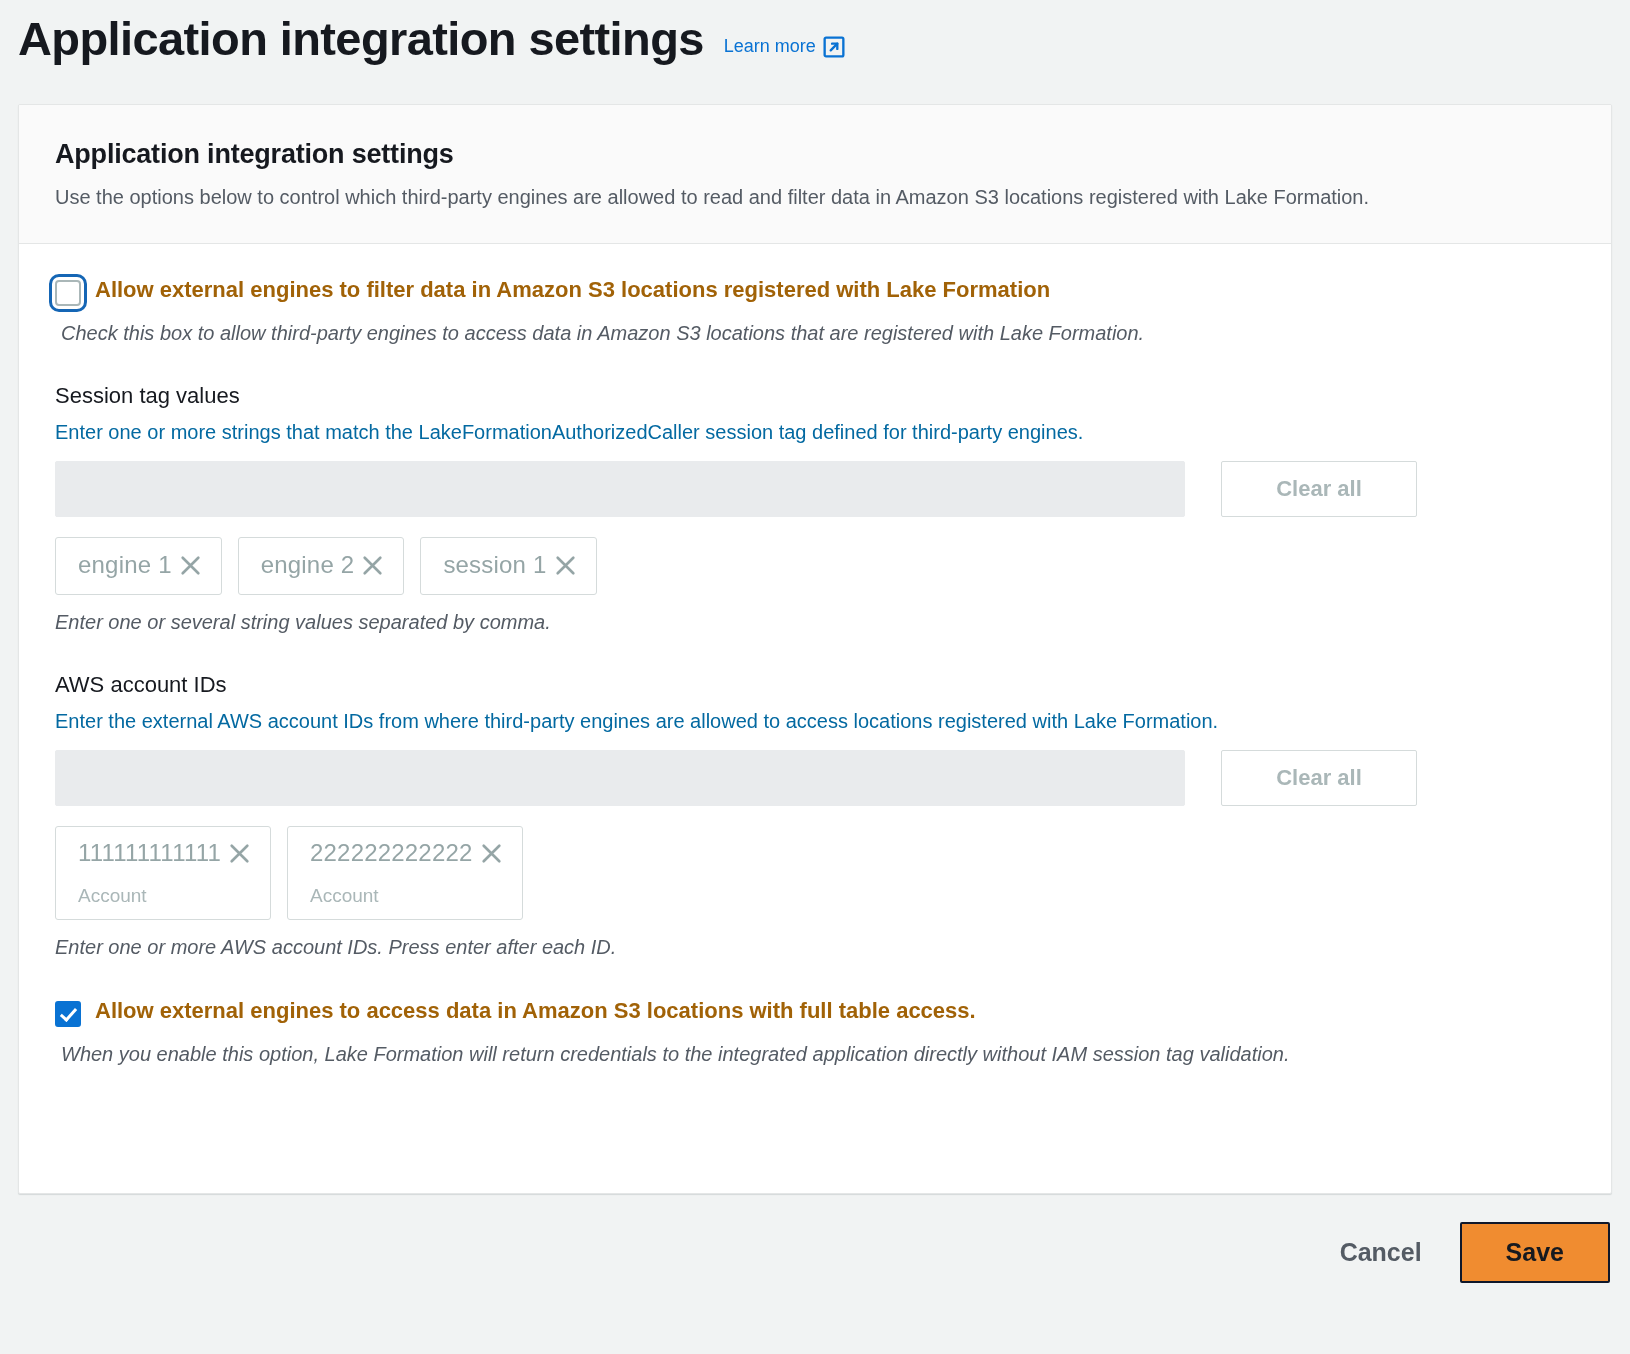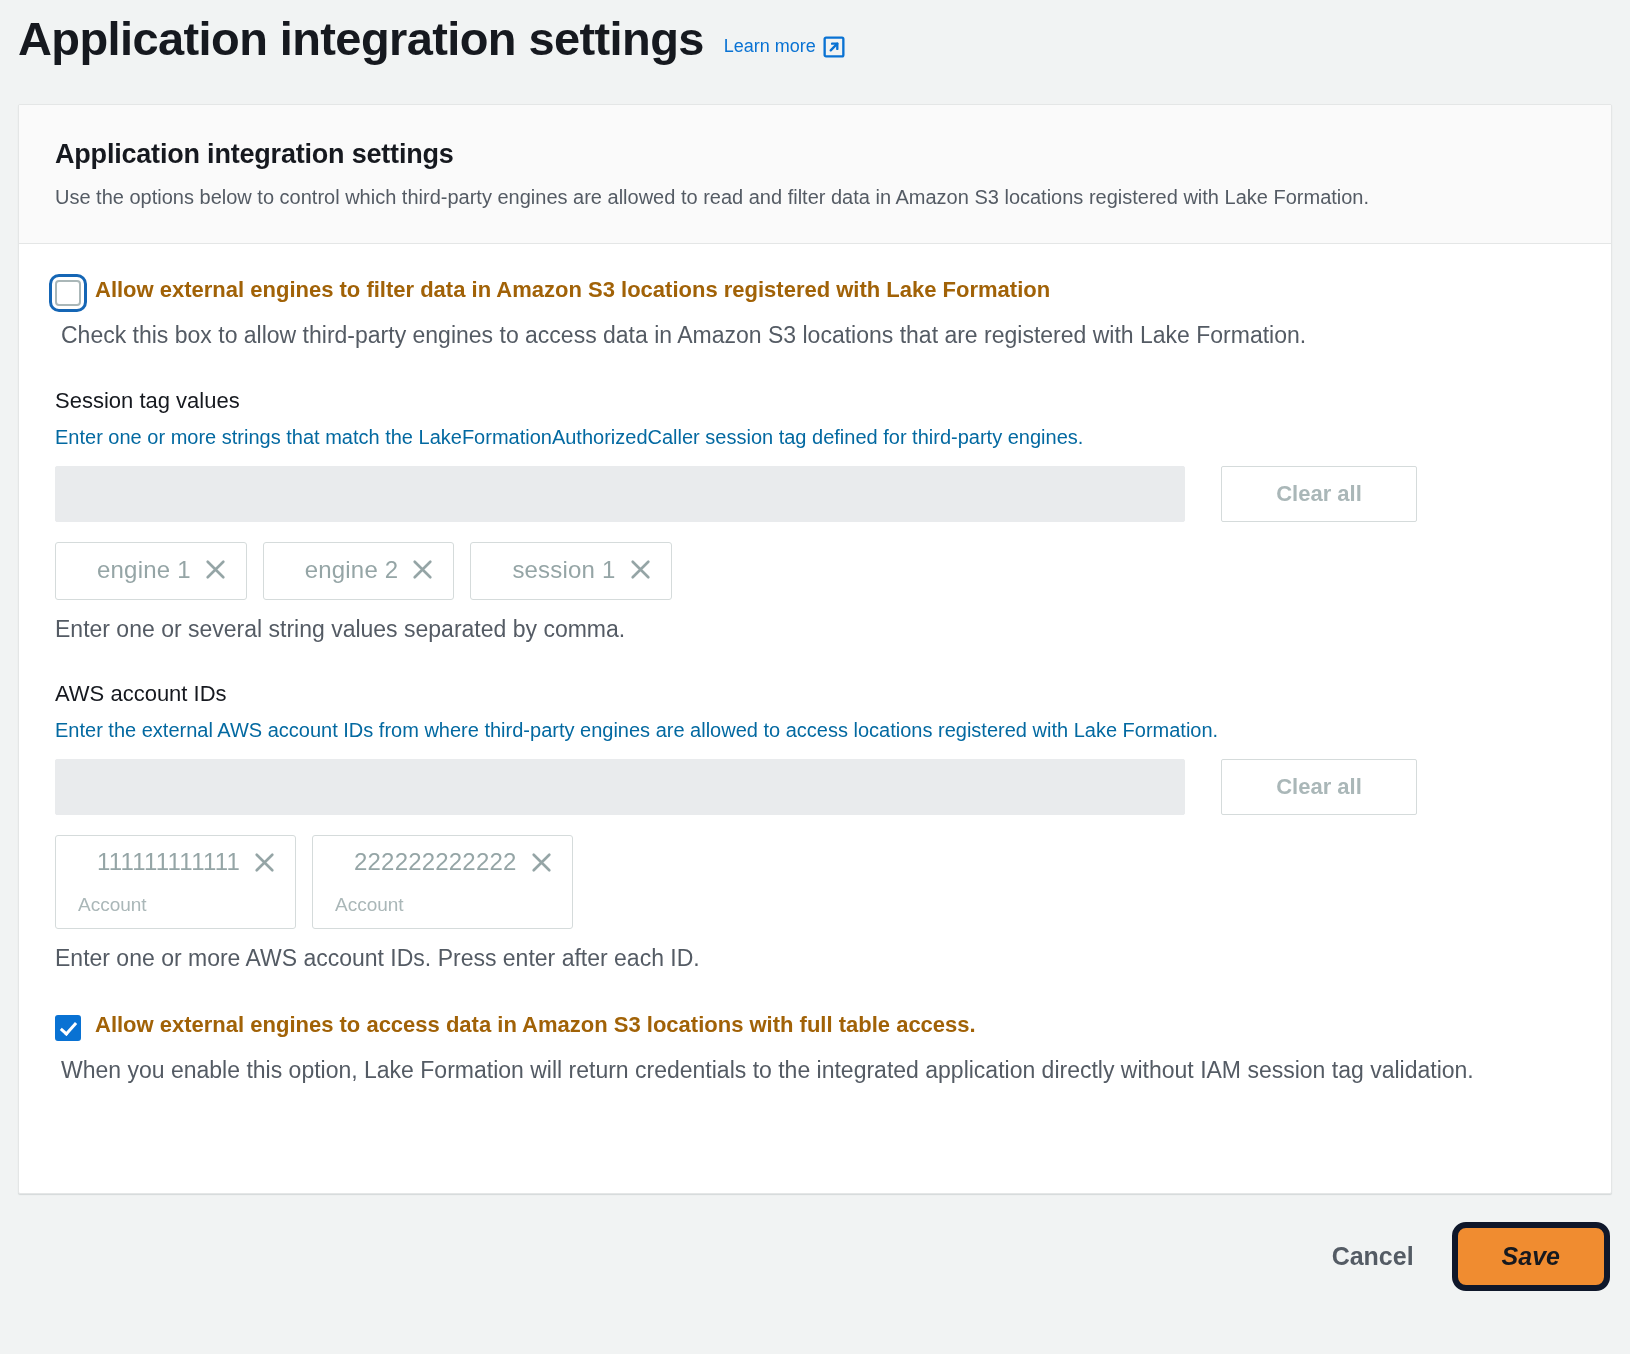--- a/index.html
+++ b/index.html
@@ -121,25 +121,26 @@
     transform: rotate(42deg);
   }
   .check-label {
     font-size: 22px;
     font-weight: 700;
     color: #a16207;
     line-height: 1.3;
     cursor: pointer;
   }
   .helper {
-    font-size: 23px;
+    font-size: 20px;
     color: #545b64;
     line-height: 1.55;
     margin: 12px 0 0 0;
     max-width: 1500px;
+    font-style: italic;
   }
   .helper.indent { margin-left: 6px; }
 
   
   .field { margin-top: 34px; }
   .field-label {
     font-size: 22px;
     font-weight: 400;
     color: #16191f;
     margin-bottom: 8px;
@@ -193,22 +194,21 @@
     padding: 10px 18px 12px 22px;
     display: flex;
     flex-direction: column;
     justify-content: center;
     min-height: 58px;
   }
   .token.tall { min-height: 88px; padding-top: 12px; }
   .token-main {
     display: flex;
     align-items: center;
-    gap: 12px;
-    margin-left: 19px;
+    gap: 6px;
   }
   .token-text {
     font-size: 24px;
     color: #95a5a6;
     white-space: nowrap;
     letter-spacing: 0.2px;
   }
   .token-dismiss {
     color: #95a5a6;
     cursor: pointer;
@@ -234,29 +234,28 @@
     border: none;
     color: #545b64;
     font-size: 25px;
     font-weight: 700;
     font-family: "Liberation Sans", sans-serif;
     padding: 14px 26px;
     cursor: pointer;
   }
   .btn-save {
     background: #f08c30;
-    border: 6px solid #0f172a;
-    border-radius: 14px;
+    border: 2px solid #0f172a;
+    border-radius: 2px;
     color: #16191f;
     font-size: 25px;
     font-weight: 700;
     font-family: "Liberation Sans", sans-serif;
     padding: 14px 44px;
     cursor: pointer;
-    font-style: italic;
   }
 </style>
 </head>
 <body>
 
 <div class="page-header">
   <h1 class="page-title">Application integration settings</h1>
   <span class="learn-more-wrap">
     <a class="learn-more-link" href="#">Learn more</a>
     <span class="ext-icon">

